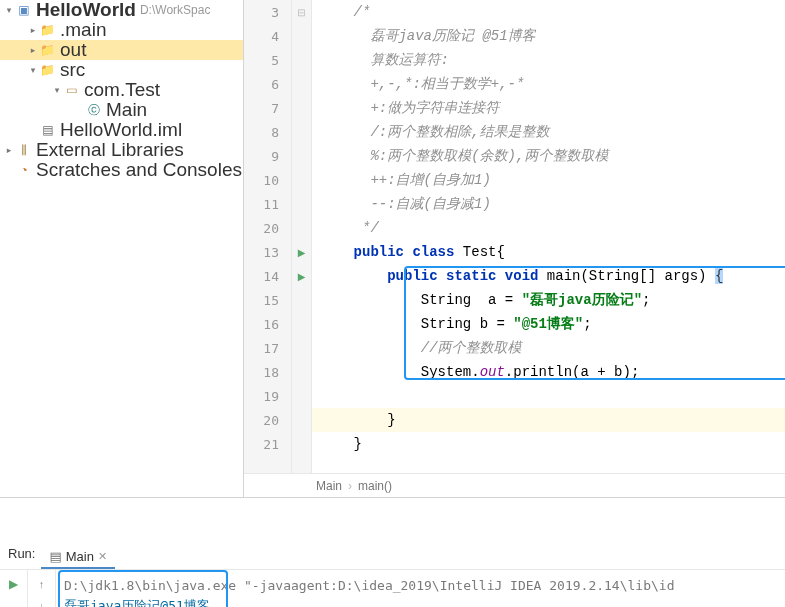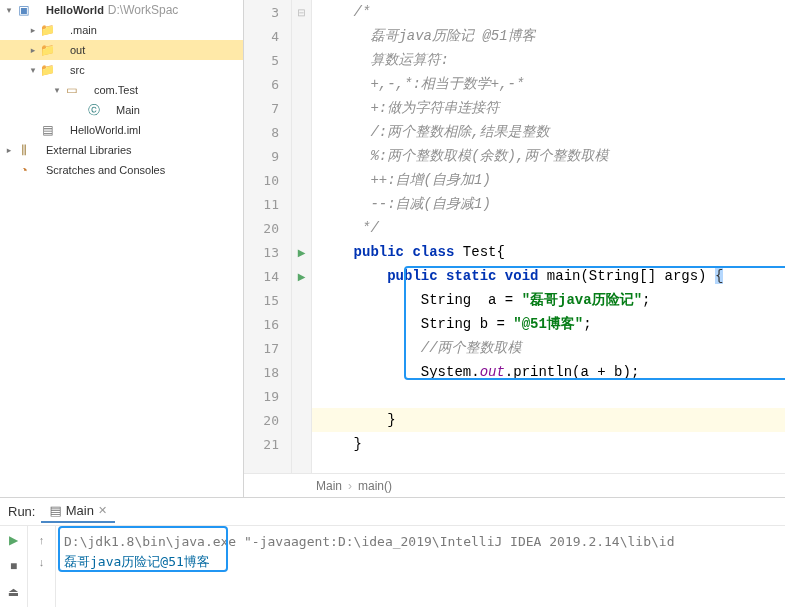--- a/index.html
+++ b/index.html
@@ -3,21 +3,21 @@
 <meta charset="utf-8">
 <style>
 * { margin: 0; padding: 0; box-sizing: border-box; }
 body { font-family: "Segoe UI", Arial, sans-serif; font-size: 13px; color: #333; background: #fff; width: 785px; height: 607px; overflow: hidden; display: flex; flex-direction: column; }
 .main-area { display: flex; flex: 1; overflow: hidden; }
 .project-tree { width: 244px; border-right: 1px solid #d4d4d4; background: #fff; overflow: hidden; }
 .tree-row { display: flex; align-items: center; height: 20px; padding: 1px 0; cursor: pointer; white-space: nowrap; }
 .tree-row.selected { background: #ffe9a8; }
 .tree-row .arrow { width: 10px; height: 10px; display: inline-flex; align-items: center; justify-content: center; font-size: 9px; color: #7a7a7a; margin-right: 2px; }
 .tree-row .icon { width: 16px; height: 16px; display: inline-flex; align-items: center; justify-content: center; margin-right: 4px; font-size: 12px; }
-.tree-row .label { font-size: 11px; margin-left: 10px; }
+.tree-row .label { font-size: 19px; }
 .tree-row .path { color: #999; font-size: 12px; margin-left: 4px; }
 .folder-icon { color: #b08645; }
 .folder-icon.blue { color: #5a8bc4; }
 .folder-icon.orange { color: #e08030; }
 .module-icon { color: #5a8bc4; }
 .file-icon { color: #6e6e6e; }
 .class-icon { color: #3b8686; }
 .lib-icon { color: #a07e3b; }
 .scratch-icon { color: #c7792e; }
 .bold { font-weight: bold; }
@@ -39,21 +39,21 @@
 .c-field { color: #871094; font-style: italic; }
 .c-id { color: #000; }
 .box-blue { position: absolute; border: 2px solid #2196f3; border-radius: 4px; pointer-events: none; }
 .box1 { left: 92px; top: 24px; width: 390px; height: 114px; }
 .caret-hl { background: #b4d7fd; }
 
 .breadcrumb { height: 24px; border-top: 1px solid #e8e8e8; display: flex; align-items: center; padding-left: 72px; font-size: 12px; color: #777; }
 .breadcrumb .sep { margin: 0 6px; color: #bbb; }
 
 .run-panel { border-top: 1px solid #d4d4d4; height: 110px; display: flex; flex-direction: column; }
-.run-header { height: 28px; display: flex; align-items: center; padding: 0 8px; gap: 6px; border-bottom: 1px solid #e8e8e8; }
+.run-header { height: 28px; display: flex; align-items: flex-start; padding: 0 8px; gap: 6px; border-bottom: 1px solid #e8e8e8; margin-top: 48px; }
 .run-header .tab { display: flex; align-items: center; gap: 4px; padding: 3px 8px; border-bottom: 2px solid #4a88c7; font-size: 13px; }
 .run-header .tab-icon { color: #6e6e6e; }
 .run-body { flex: 1; display: flex; }
 .run-tools { width: 28px; border-right: 1px solid #e8e8e8; display: flex; flex-direction: column; align-items: center; padding-top: 4px; gap: 6px; }
 .run-tools .btn { width: 20px; height: 20px; display: flex; align-items: center; justify-content: center; cursor: pointer; font-size: 12px; color: #666; }
 .run-tools .play { color: #59a869; }
 .run-nav { width: 28px; border-right: 1px solid #e8e8e8; display: flex; flex-direction: column; align-items: center; padding-top: 4px; gap: 2px; }
 .run-nav .btn { width: 20px; height: 20px; display: flex; align-items: center; justify-content: center; cursor: pointer; font-size: 11px; color: #888; }
 .run-output { flex: 1; font-family: Consolas, monospace; font-size: 13px; padding: 6px 8px; position: relative; line-height: 20px; }
 .run-output .cmd { color: #7a7a7a; }

